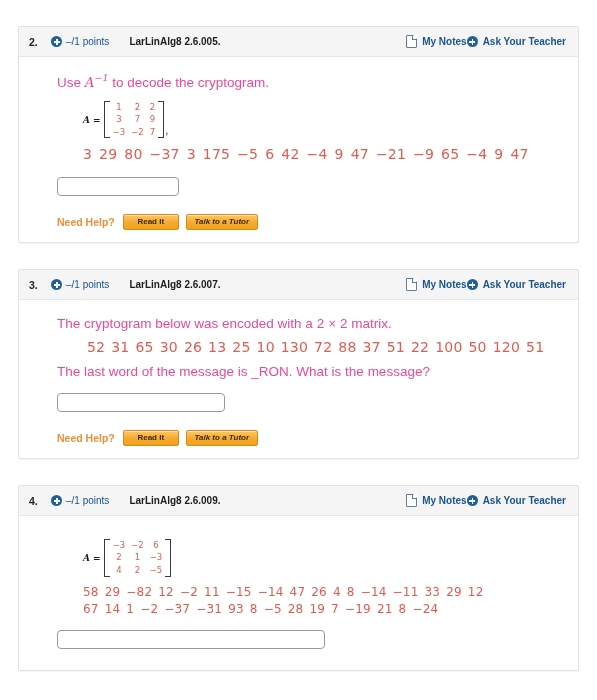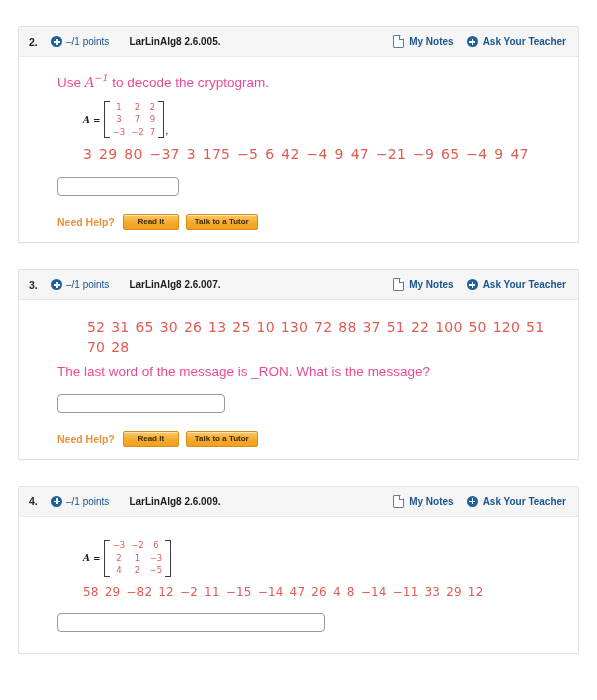--- a/index.html
+++ b/index.html
@@ -84,21 +84,20 @@
     font-weight: bold;
     color: #1c1c1c;
     margin-left: 20px;
     white-space: nowrap;
   }
 
   .q-header-right {
     margin-left: auto;
     display: flex;
     align-items: center;
-    gap: 13px;
   }
 
   .hdr-link {
     display: flex;
     align-items: center;
     font-size: 10px;
     font-weight: bold;
     color: #1a5490;
     white-space: nowrap;
     cursor: pointer;
@@ -278,21 +277,21 @@
     border: 1px solid #d98b14;
     border-radius: 2px;
     padding: 2px 0 3px 0;
     margin-right: 7px;
     text-align: center;
     cursor: pointer;
     box-shadow: inset 0 1px 0 rgba(255,255,255,0.5);
     white-space: nowrap;
   }
   .help-btn.b-read  { width: 56px; }
-  .help-btn.b-tutor { width: 72px; }
+  .help-btn.b-tutor { width: 72px; font-style: italic; }
 
   .spacer-top { height: 26px; }
 </style>
 </head>
 <body>
 
 <div id="page">
 
   <div class="spacer-top"></div>
 
@@ -373,27 +372,27 @@
           <span class="doc-icon"></span>
           <span>My Notes</span>
         </div>
         <div class="hdr-link">
           <span class="circle-plus"></span>
           <span>Ask Your Teacher</span>
         </div>
       </div>
     </div>
     <div class="q-body">
+      <p class="q-text">
+        <span>The cryptogram below was encoded with a 2 </span><span class="times-sym">×</span><span> 2 matrix.</span>
+      </p>
 
       <div class="crypto-block c3">
         <div class="crypto-line">
           <span>52</span><span>31</span><span>65</span><span>30</span><span>26</span><span>13</span><span>25</span><span>10</span><span>130</span><span>72</span><span>88</span><span>37</span><span>51</span><span>22</span><span>100</span><span>50</span><span>120</span><span>51</span>
-        </div>
-        <div class="crypto-line">
-          <span>70</span><span>28</span>
         </div>
       </div>
 
       <p class="q-text">The last word of the message is _RON. What is the message?</p>
 
       <input class="answer-input w-med" type="text" value="" style="">
 
       <div class="need-help-bar">
         <span class="need-help-label">Need Help?</span>
         <button class="help-btn b-read">Read It</button>
@@ -443,20 +442,23 @@
             <span class="matrix-cell">−5</span>
           </span>
         </span>
         <span class="bracket bracket-right"></span>
       </div>
 
       <div class="crypto-block c4">
         <div class="crypto-line">
           <span>58</span><span>29</span><span>−82</span><span>12</span><span>−2</span><span>11</span><span>−15</span><span>−14</span><span>47</span><span>26</span><span>4</span><span>8</span><span>−14</span><span>−11</span><span>33</span><span>29</span><span>12</span>
         </div>
+        <div class="crypto-line">
+          <span>67</span><span>14</span><span>1</span><span>−2</span><span>−37</span><span>−31</span><span>93</span><span>8</span><span>−5</span><span>28</span><span>19</span><span>7</span><span>−19</span><span>21</span><span>8</span><span>−24</span>
+        </div>
       </div>
 
       <input class="answer-input w-large" type="text" value="" style="">
 
     </div>
   </div>
 
 </div>
 
 </body></html>

